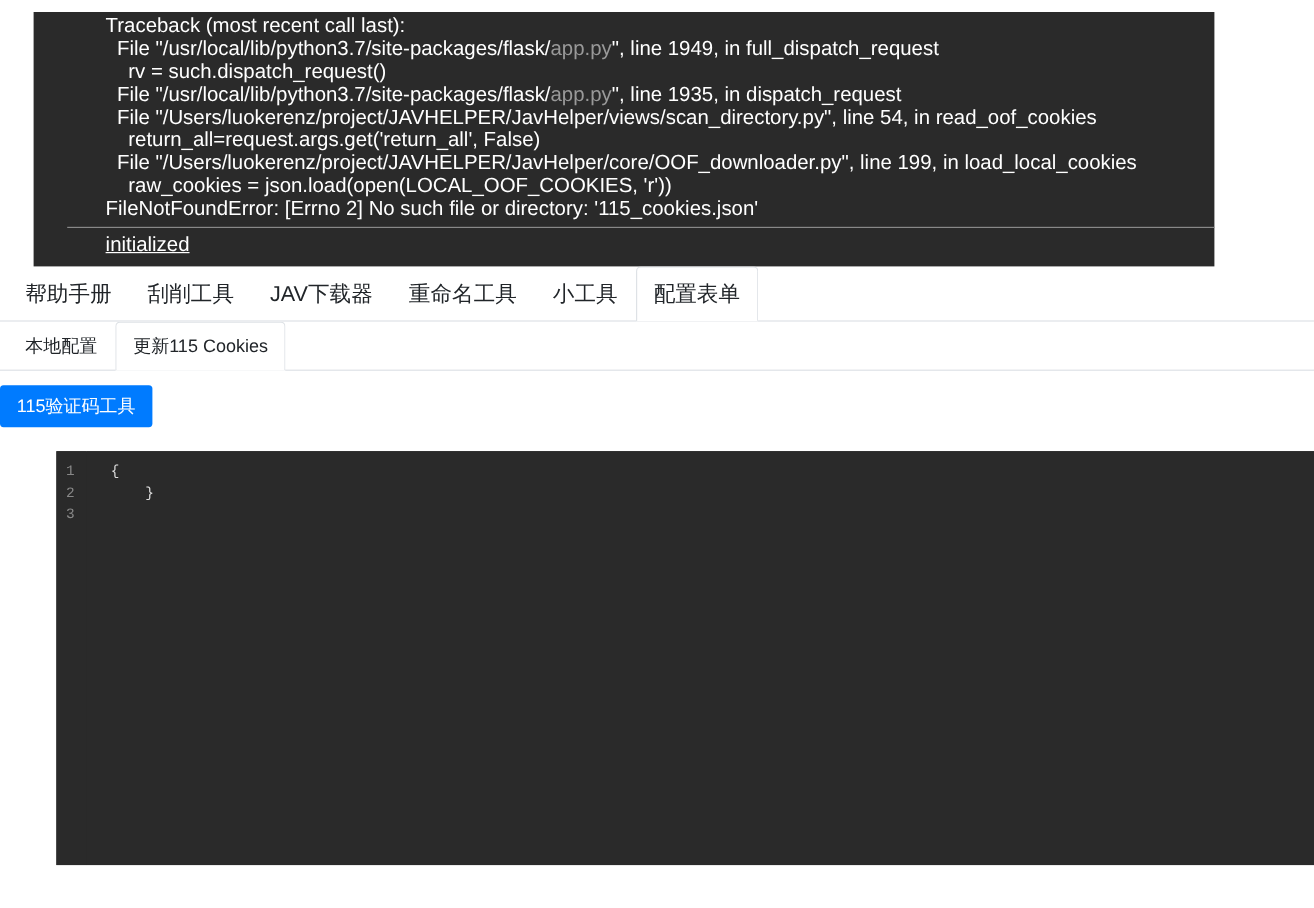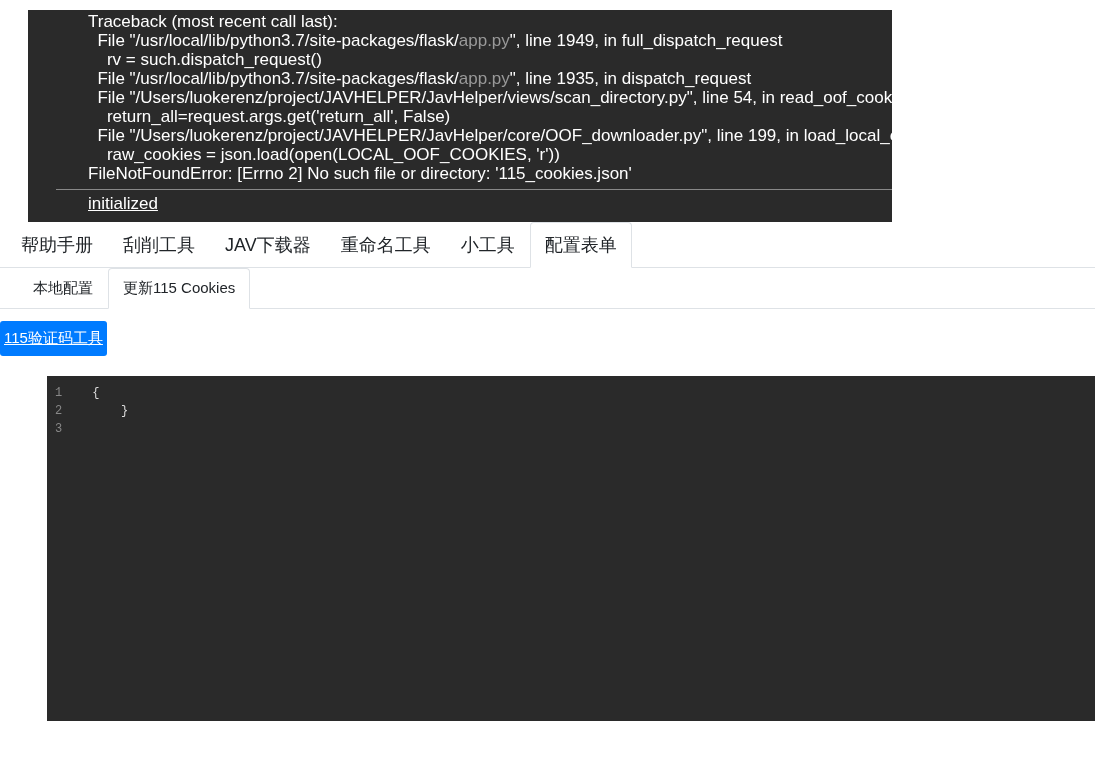--- a/index.html
+++ b/index.html
@@ -14,21 +14,21 @@
       width: 1095px;
     }
     
     
     .console-area {
       background: #2a2a2a;
       color: #fff;
       padding: 0 0 0 28px;
       margin-left: 28px;
       margin-top: 10px;
-      width: 864px;
+      width: 984px;
     }
     .traceback {
       padding: 2px 32px 2px 32px;
       font-size: 17px;
       line-height: 1.12;
     }
     .traceback-line {
       white-space: pre;
       font-family: -apple-system, BlinkMacSystemFont, "Segoe UI", Helvetica, Arial, sans-serif;
     }
@@ -66,21 +66,21 @@
       font-size: 18px;
     }
     .main-tab.active {
       background: #fff;
       border-color: #dee2e6 #dee2e6 #fff;
     }
     
     
     .sub-tabs {
       border-bottom: 1px solid #dee2e6;
-      padding-left: 18px;
+      padding-left: 6px;
       display: flex;
       align-items: flex-end;
       text-align: center;
     }
     .sub-tab {
       padding: 10px 14px;
       cursor: pointer;
       color: #212529;
       background: transparent;
       border: 1px solid transparent;
@@ -95,25 +95,24 @@
     }
     
     
     .button-bar {
       padding: 12px 0 0 0;
     }
     .primary-button {
       background: #007bff;
       color: #fff;
       border: none;
-      padding: 8px 4px;
+      padding: 8px 14px;
       font-size: 15px;
       border-radius: 3px;
       cursor: pointer;
-      text-decoration: underline;
     }
     
     
     .editor-wrapper {
       margin-top: 20px;
       margin-left: 47px;
       background: #2a2a2a;
       height: 345px;
       display: flex;
       font-family: Menlo, Monaco, "Courier New", monospace;

